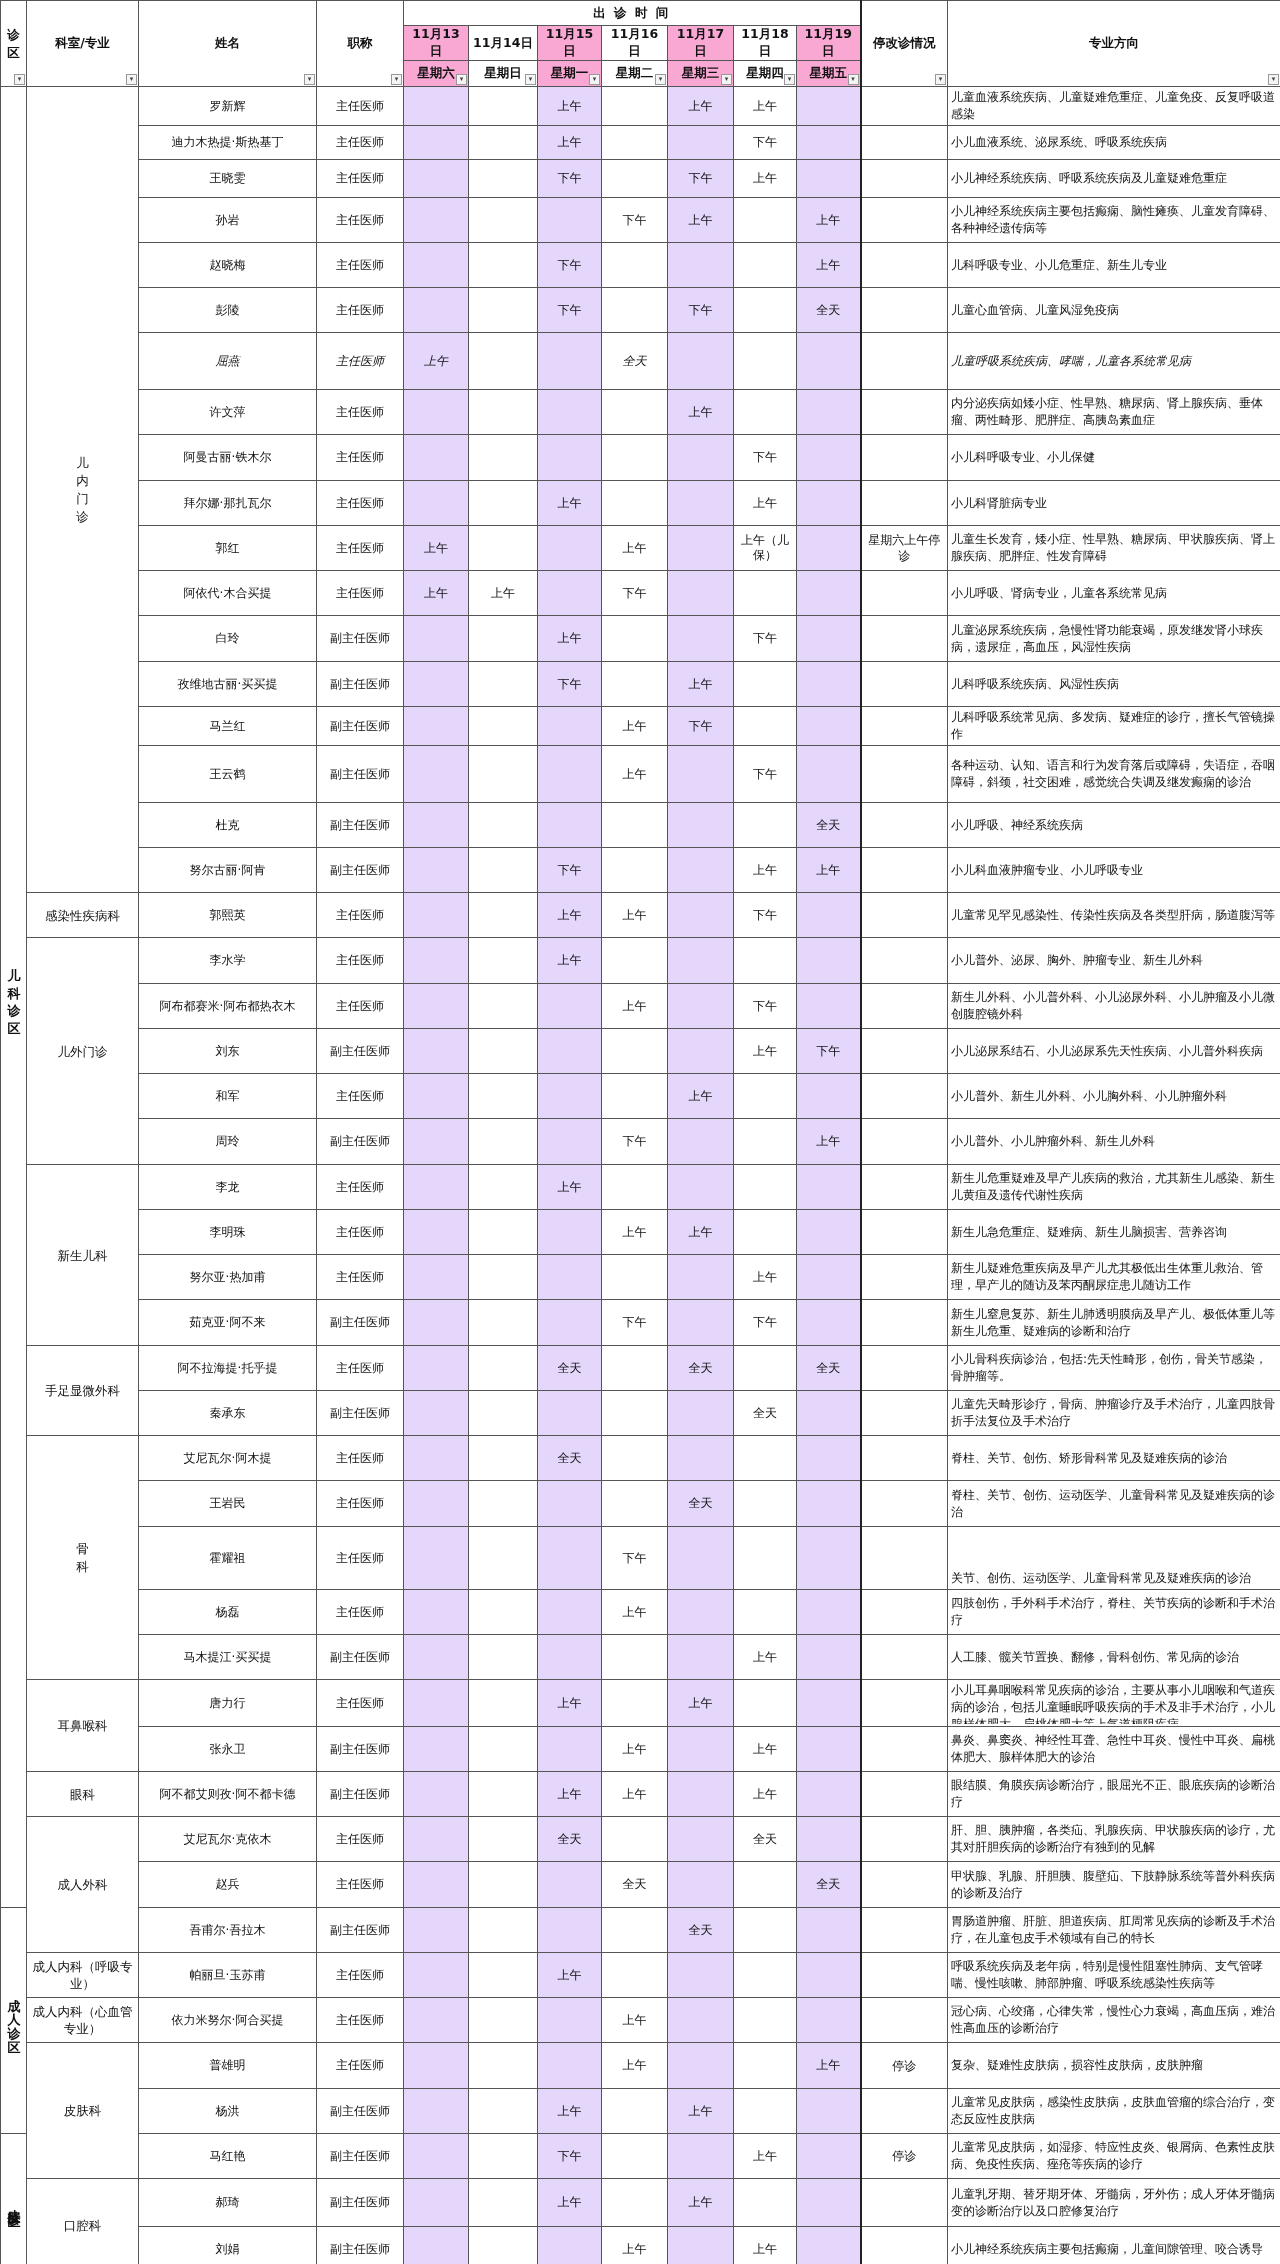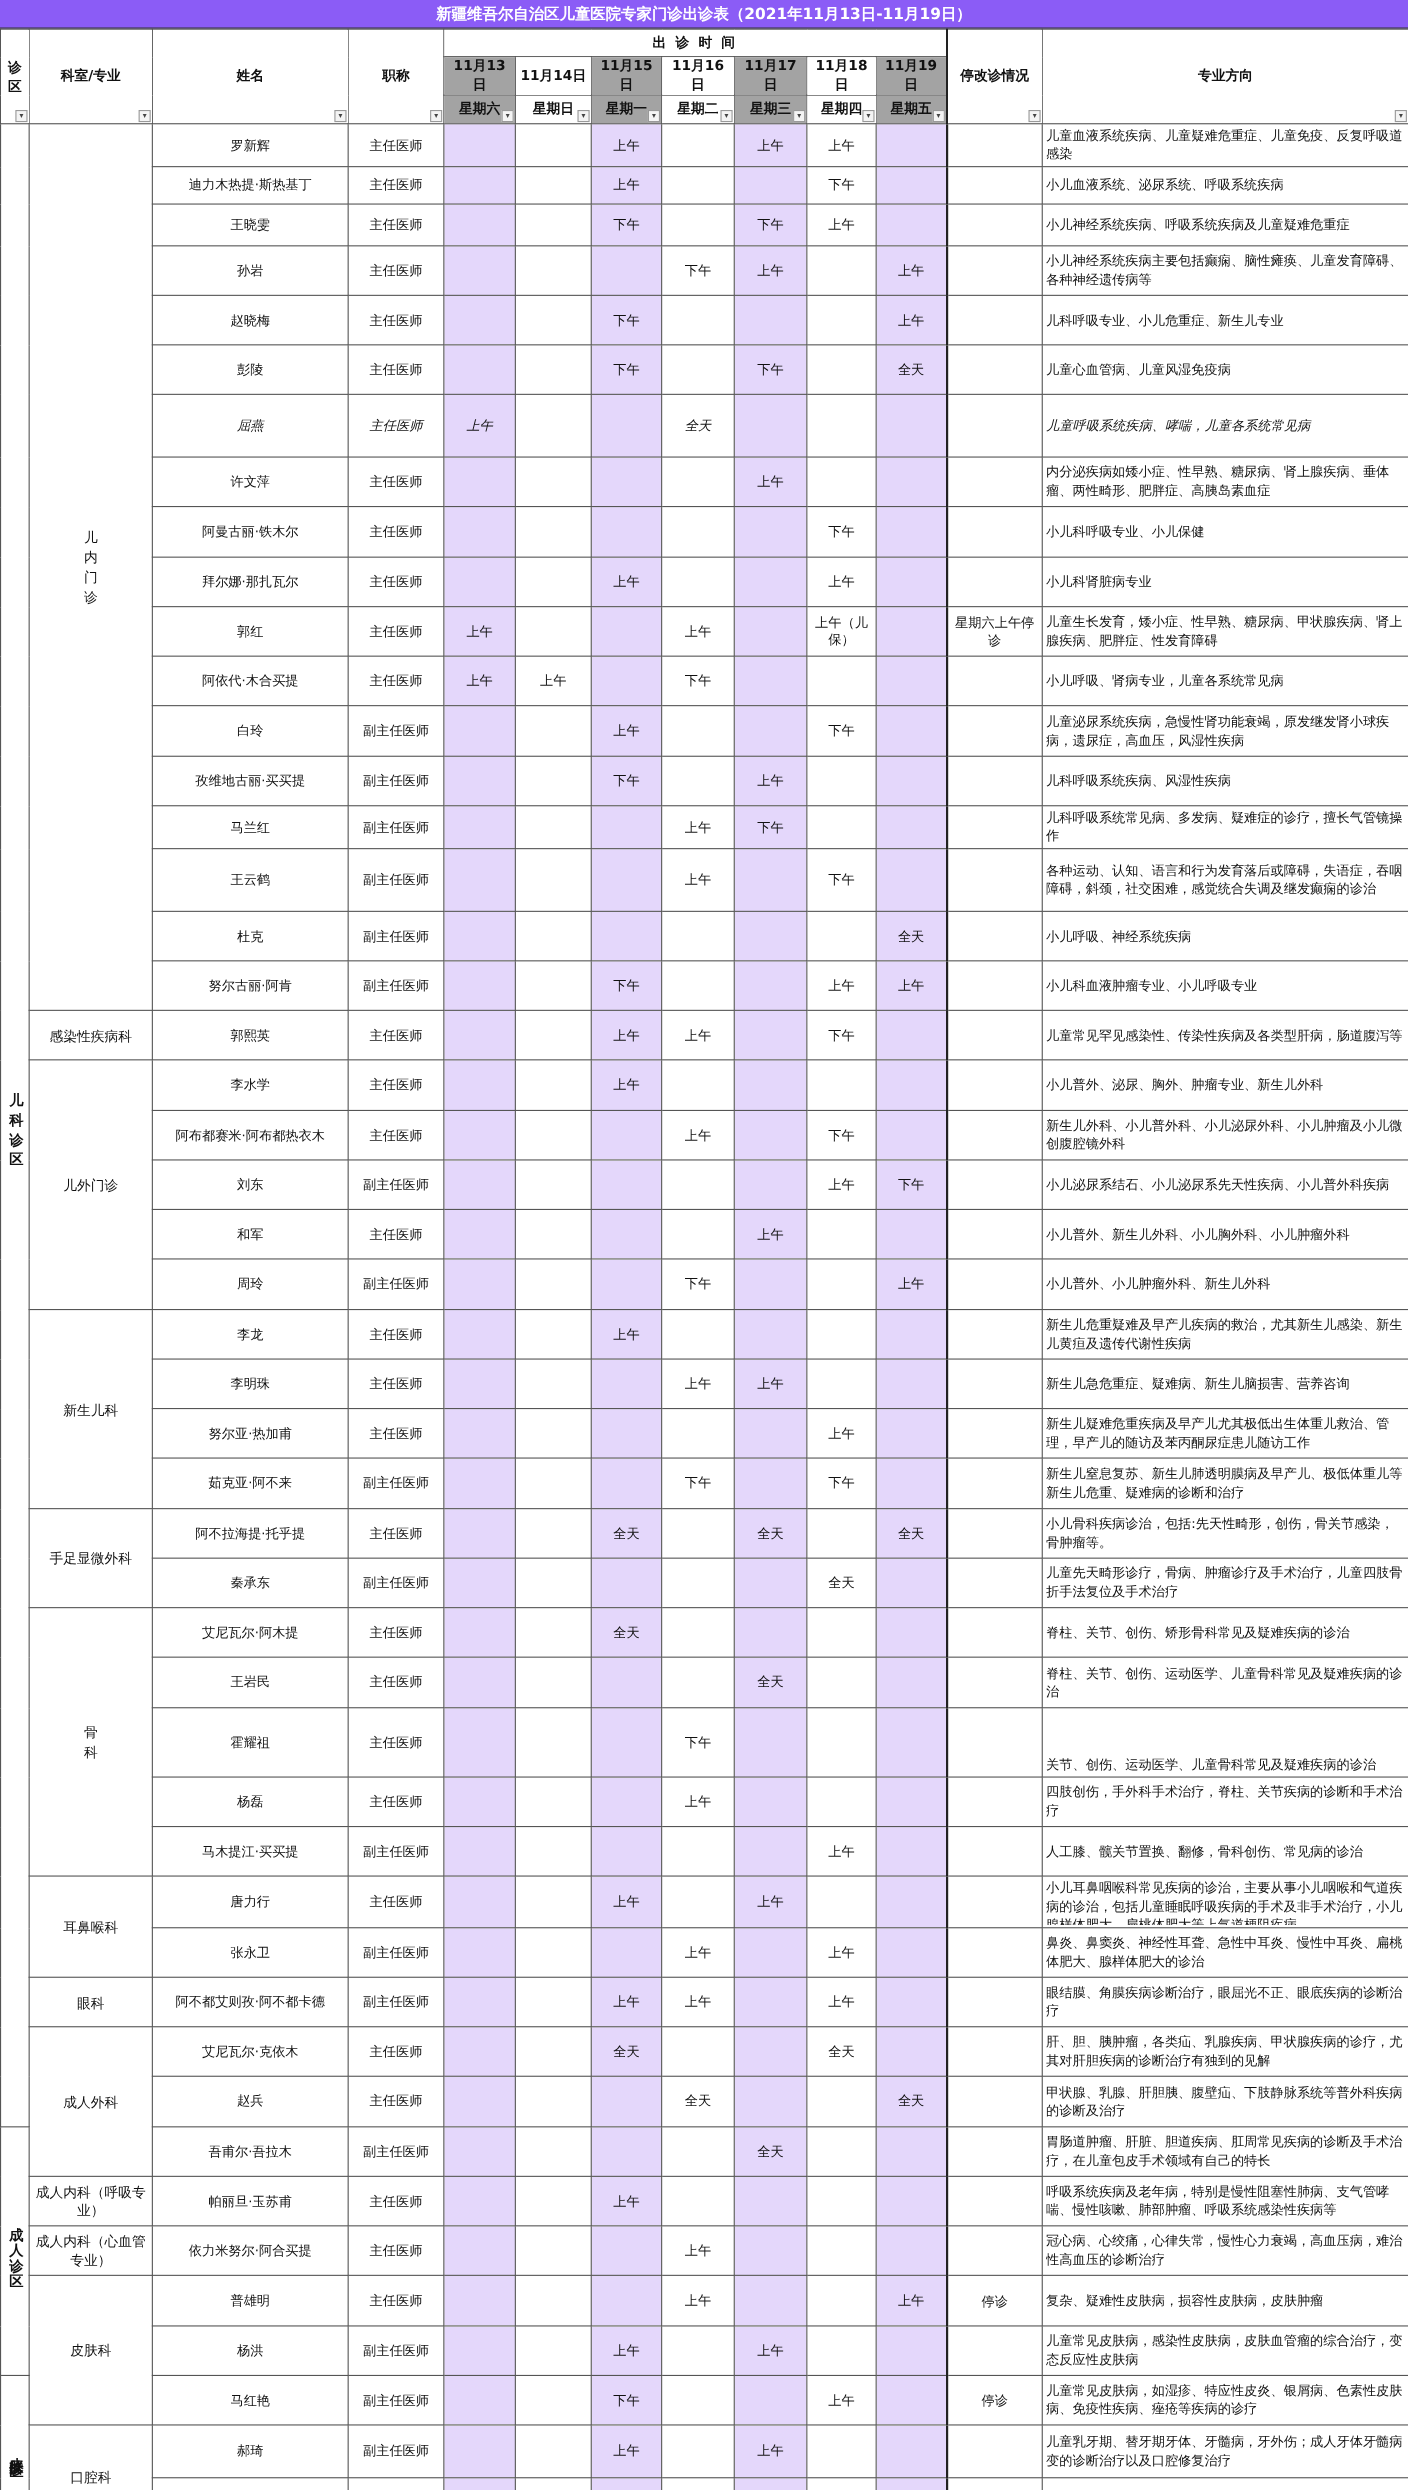--- a/index.html
+++ b/index.html
@@ -2,34 +2,33 @@
 <html><head>
 <meta charset="utf-8">
 <style>
   html,body{margin:0;padding:0;background:#fff;}
   body{width:1280px;height:2264px;overflow:hidden;font-family:"DejaVu Sans","Liberation Sans",sans-serif;color:#111;}
   .sheet{position:relative;width:1280px;}
   .title{height:26px;background:#8b5cf6;color:#fff;font-size:14px;font-weight:bold;text-align:center;line-height:26px;border-bottom:1px solid #333;box-sizing:border-box;}
   table{border-collapse:collapse;table-layout:fixed;width:1280px;}
   td,th{border:1px solid #555;padding:0 3px;font-size:12px;text-align:center;vertical-align:middle;box-sizing:border-box;overflow:hidden;}
   th{font-weight:bold;font-size:12.5px;position:relative;background:#fff;}
-  th.day{background:#a3a3a3;}
+  th.day{background:#f9a8d4;}
   th.day.w{background:#fff;}
   .filter{position:absolute;right:1px;bottom:1px;width:9px;height:9px;border:1px solid #999;background:#f4f4f4;font-size:7px;line-height:8px;color:#444;text-align:center;}
   td.p{background:#e4d7fb;}
   td.spec{text-align:left;font-size:12px;line-height:17px;padding:2px 3px;}
   td.zone{font-weight:bold;font-size:13px;line-height:22px;padding:0;}
   td.dept{font-size:12.5px;line-height:17px;}
   .vtext{writing-mode:vertical-rl;text-orientation:upright;letter-spacing:2px;display:inline-block;}
 </style>
 </head>
 <body>
 
 <div class="sheet">
-  <div class="title">新疆维吾尔自治区儿童医院专家门诊出诊表（2021年11月13日-11月19日）</div>
   <table>
     <colgroup>
       <col style="width:26px">
         <col style="width:112px">
         <col style="width:178px">
         <col style="width:87px">
       <col style="width:65px">
         <col style="width:69px">
         <col style="width:64px">
         <col style="width:66px">

